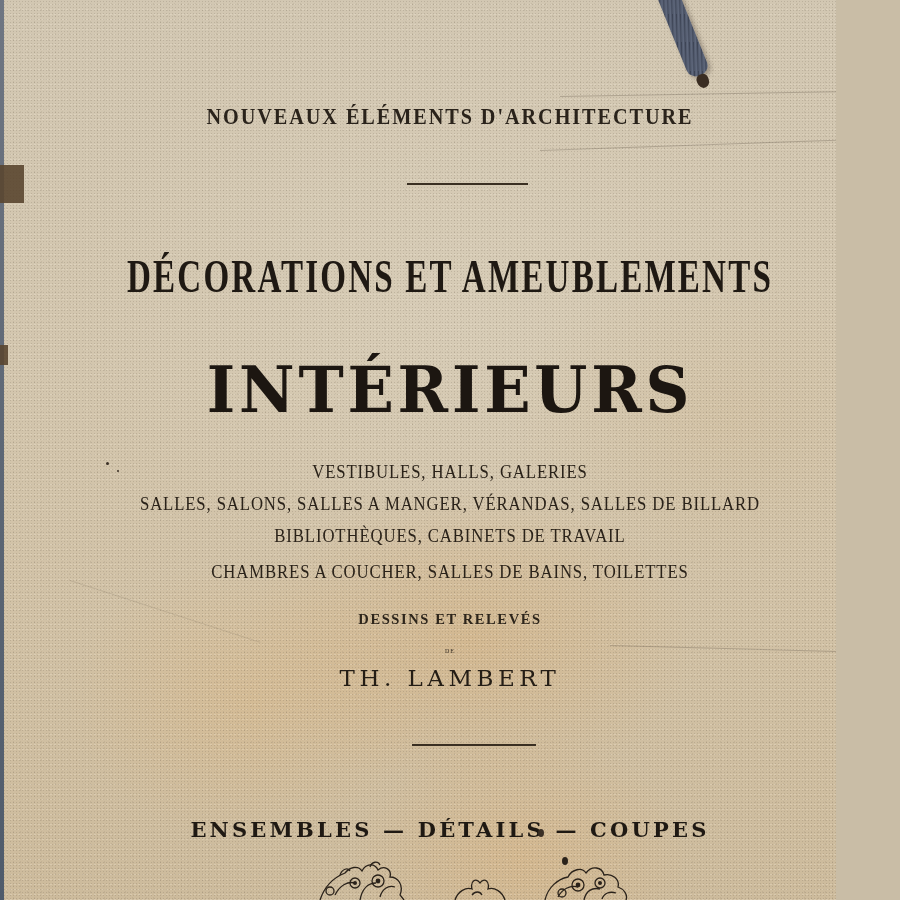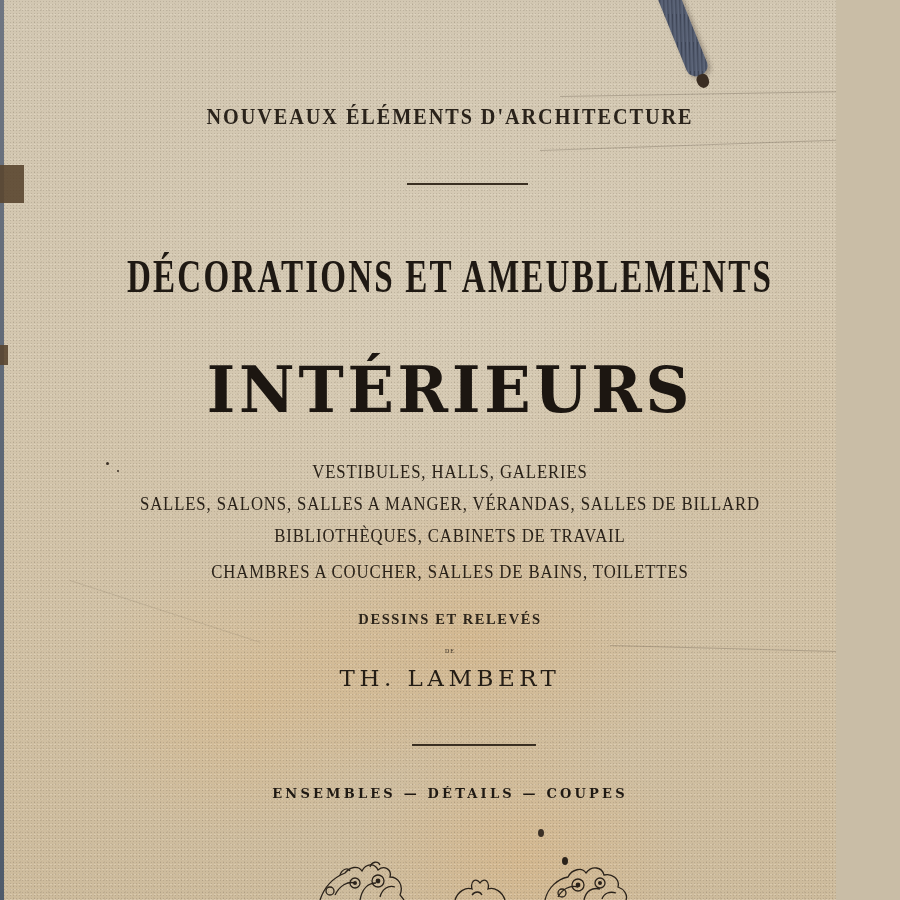--- a/index.html
+++ b/index.html
@@ -163,23 +163,23 @@
     }
     .role {
       top: 703px;
       font-family: "Liberation Serif", serif;
       font-size: 12px;
       font-weight: bold;
       color: #2f271e;
       text-align: right;
     }
     .subtitle {
-      top: 786px;
+      top: 817px;
       font-family: "DejaVu Serif", serif;
-      font-size: 13px;
+      font-size: 21px;
       letter-spacing: 3.2px;
       font-weight: bold;
       color: #1f1913;
     }
     .ornament {
       position: absolute;
       top: 855px;
       left: 300px;
       width: 360px;
       height: 45px;

